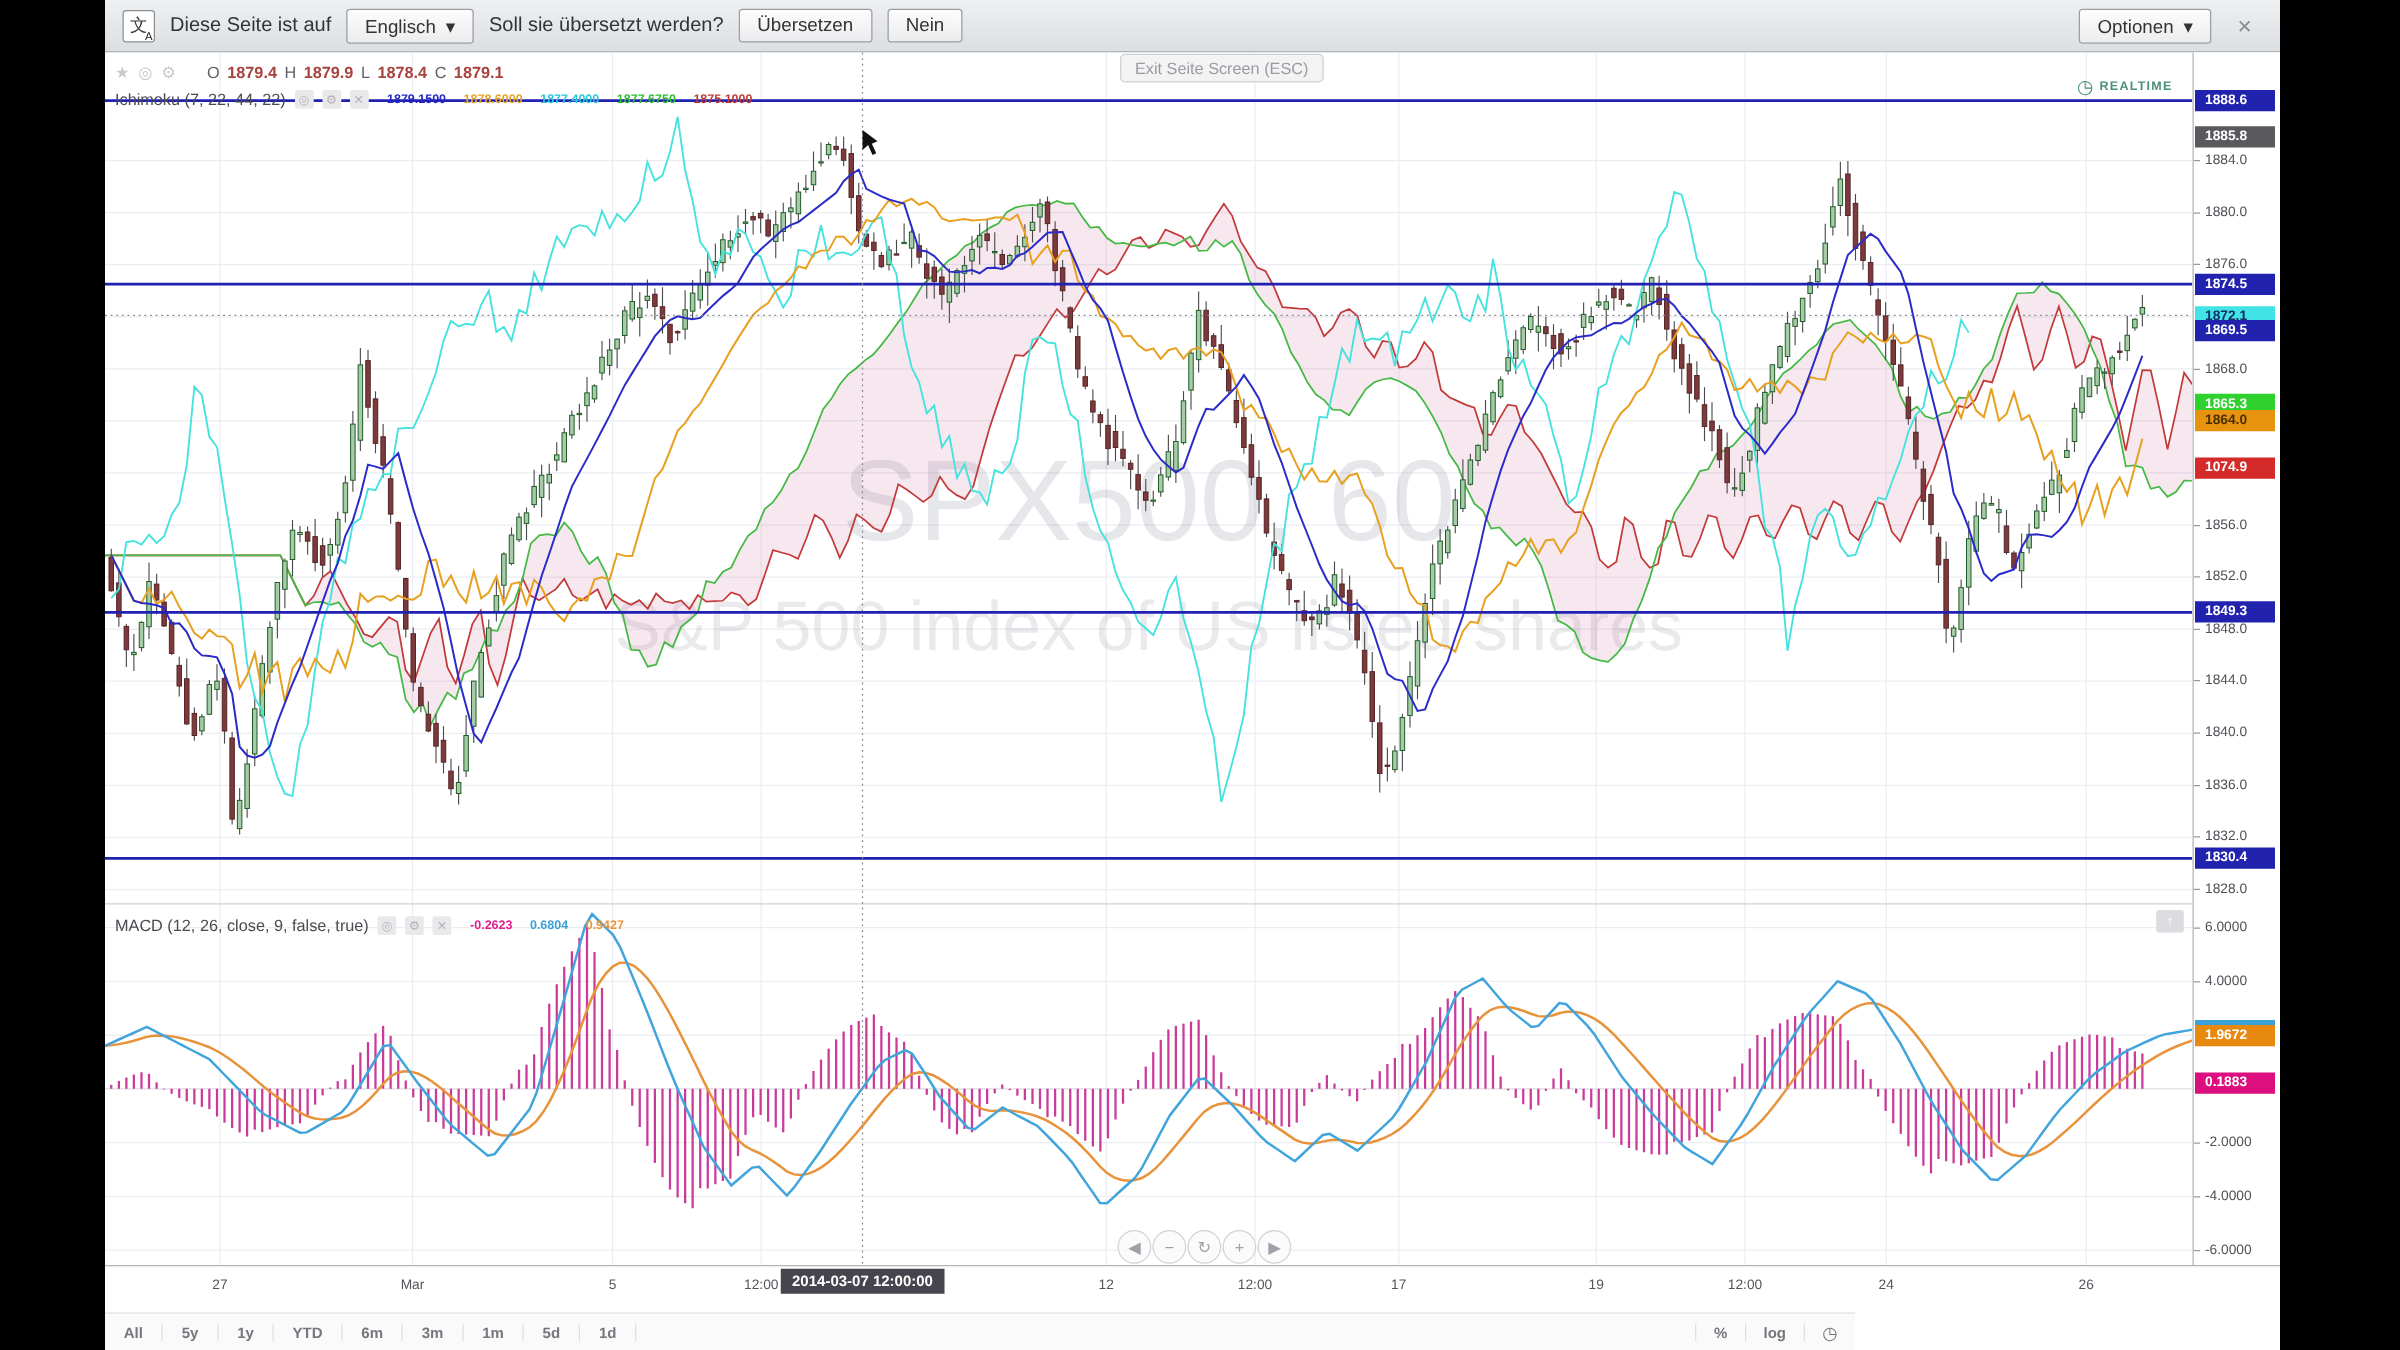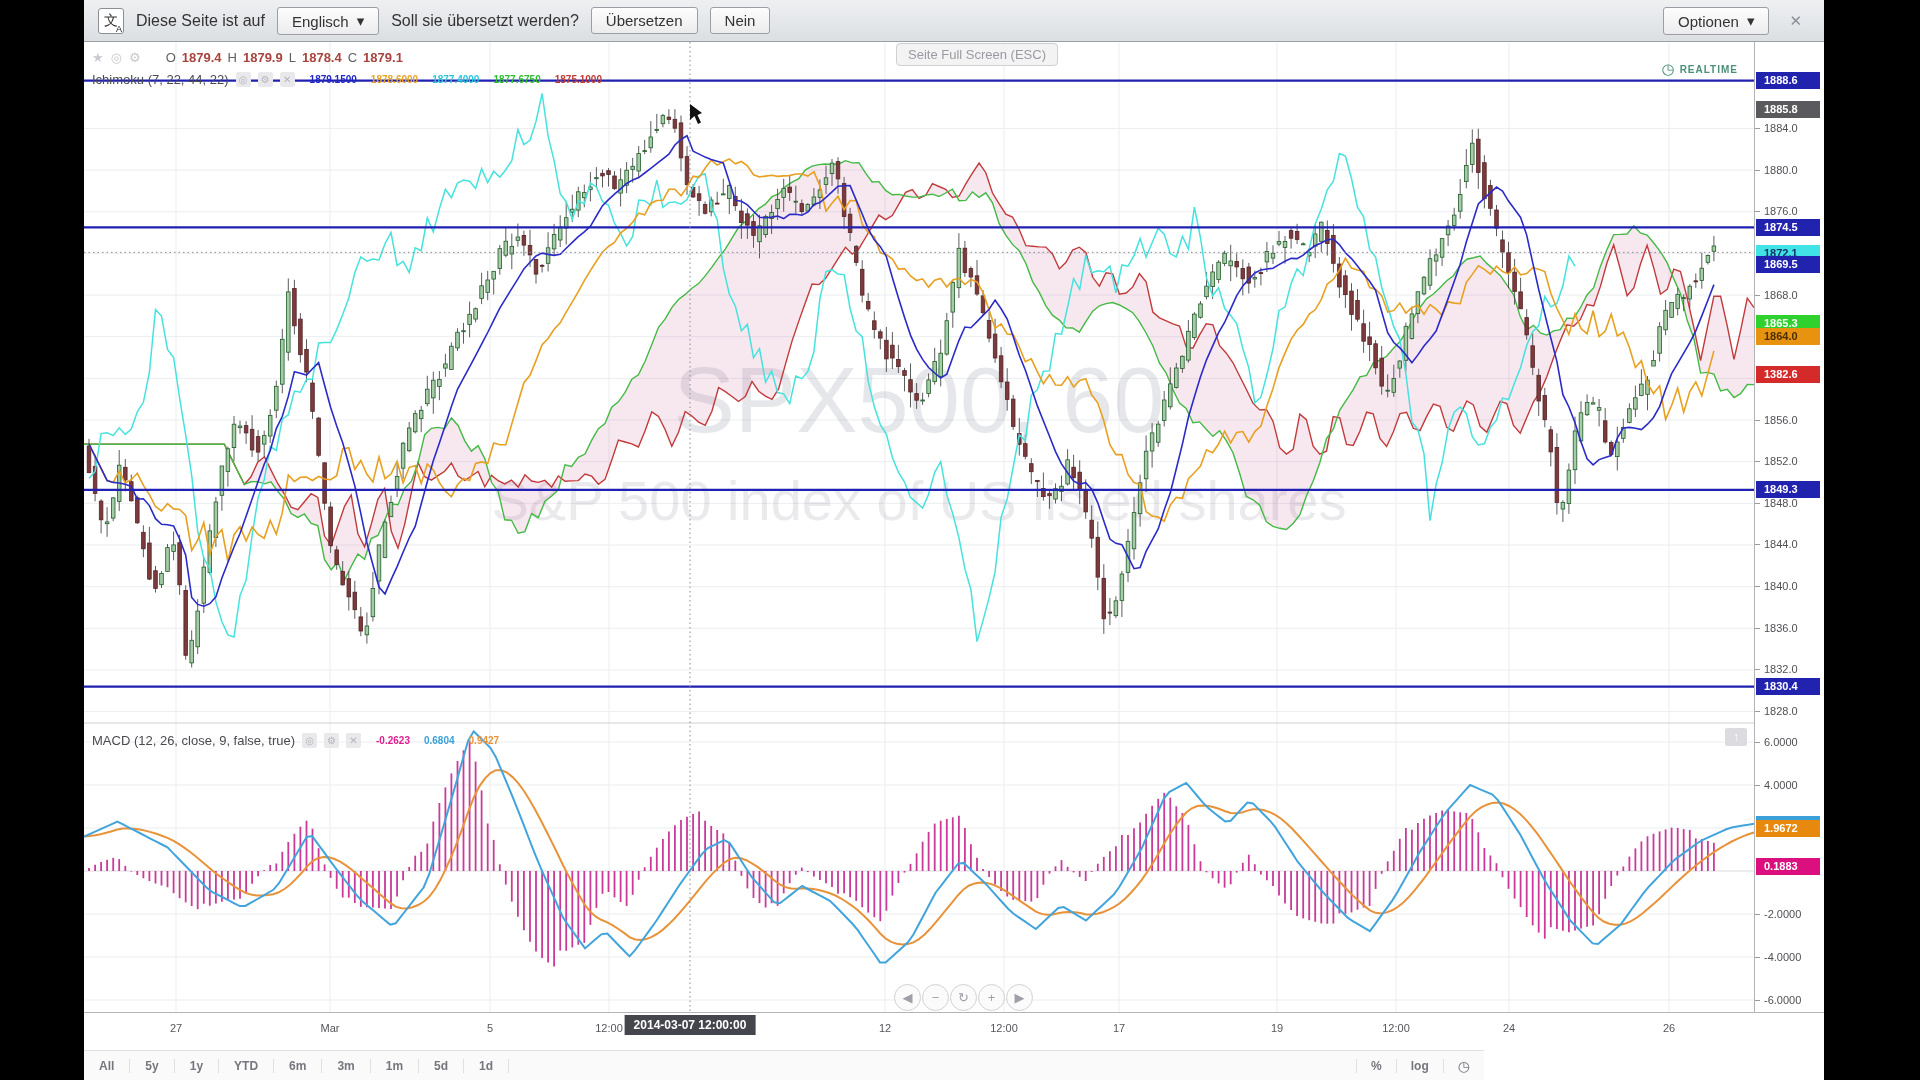--- a/index.html
+++ b/index.html
@@ -986,21 +986,21 @@
         <div class="tick" style="top:864.5px">-2.0000</div>
         <div class="tick" style="top:907.5px">-4.0000</div>
         <div class="tick" style="top:950.5px">-6.0000</div>
         <div class="badge" style="top:30.031800000000473px;background:#2122ae;color:#ffffff">1888.6</div>
         <div class="badge" style="top:59.191px;background:#5a5a5e;color:#ffffff">1885.8</div>
         <div class="badge" style="top:176.86919999999952px;background:#2122ae;color:#ffffff">1874.5</div>
         <div class="badge" style="top:203px;background:#41e3e6;color:#13306b">1872.1</div>
         <div class="badge" style="top:214px;background:#2122ae;color:#ffffff">1869.5</div>
         <div class="badge" style="top:272.678px;background:#2fd12f;color:#ffffff">1865.3</div>
         <div class="badge" style="top:286.2161999999995px;background:#e8930f;color:#4a3000">1864.0</div>
-        <div class="badge" style="top:323.70659999999856px;background:#d42a2a;color:#ffffff">1382.6</div>
+        <div class="badge" style="top:323.70659999999856px;background:#d42a2a;color:#ffffff">1074.9</div>
         <div class="badge" style="top:439.30199999999996px;background:#2122ae;color:#ffffff">1849.3</div>
         <div class="badge" style="top:636.1265999999986px;background:#2122ae;color:#ffffff">1830.4</div>
         <div class="badge" style="top:774.275px;background:#3aa0d8;color:#ffffff"></div>
         <div class="badge" style="top:778.2052px;background:#e8890f;color:#ffffff">1.9672</div>
         <div class="badge" style="top:816.45155px;background:#db0f7e;color:#ffffff">0.1883</div>
       </div>
 
     <div class="hdr-row" id="title-row">
       <span class="ghost-icon">★</span>
       <span class="ghost-icon">◎</span>
@@ -1024,21 +1024,21 @@
       <span class="mini-icon">✕</span>
       <span id="ichimoku-vals" style="display:flex;gap:14px;margin-left:8px;">
           <span class="val" style="color:#2127c4">1879.1500</span>
           <span class="val" style="color:#e8a225">1878.6000</span>
           <span class="val" style="color:#26c6da">1877.4000</span>
           <span class="val" style="color:#2fbe2f">1877.6750</span>
           <span class="val" style="color:#c03a34">1875.1000</span>
         </span>
     </div>
 
-    <div id="exit-tip">Seite Full Screen (ESC)</div>
+    <div id="exit-tip">Exit Seite Screen (ESC)</div>
 
     <div id="realtime">
       <span class="clock">◷</span>
       <span class="lbl">REALTIME</span>
     </div>
 
     <div class="hdr-row" id="macd-row">
       <span class="study-label">MACD (12, 26, close, 9, false, true)</span>
       <span class="mini-icon">◎</span>
       <span class="mini-icon">⚙</span>

